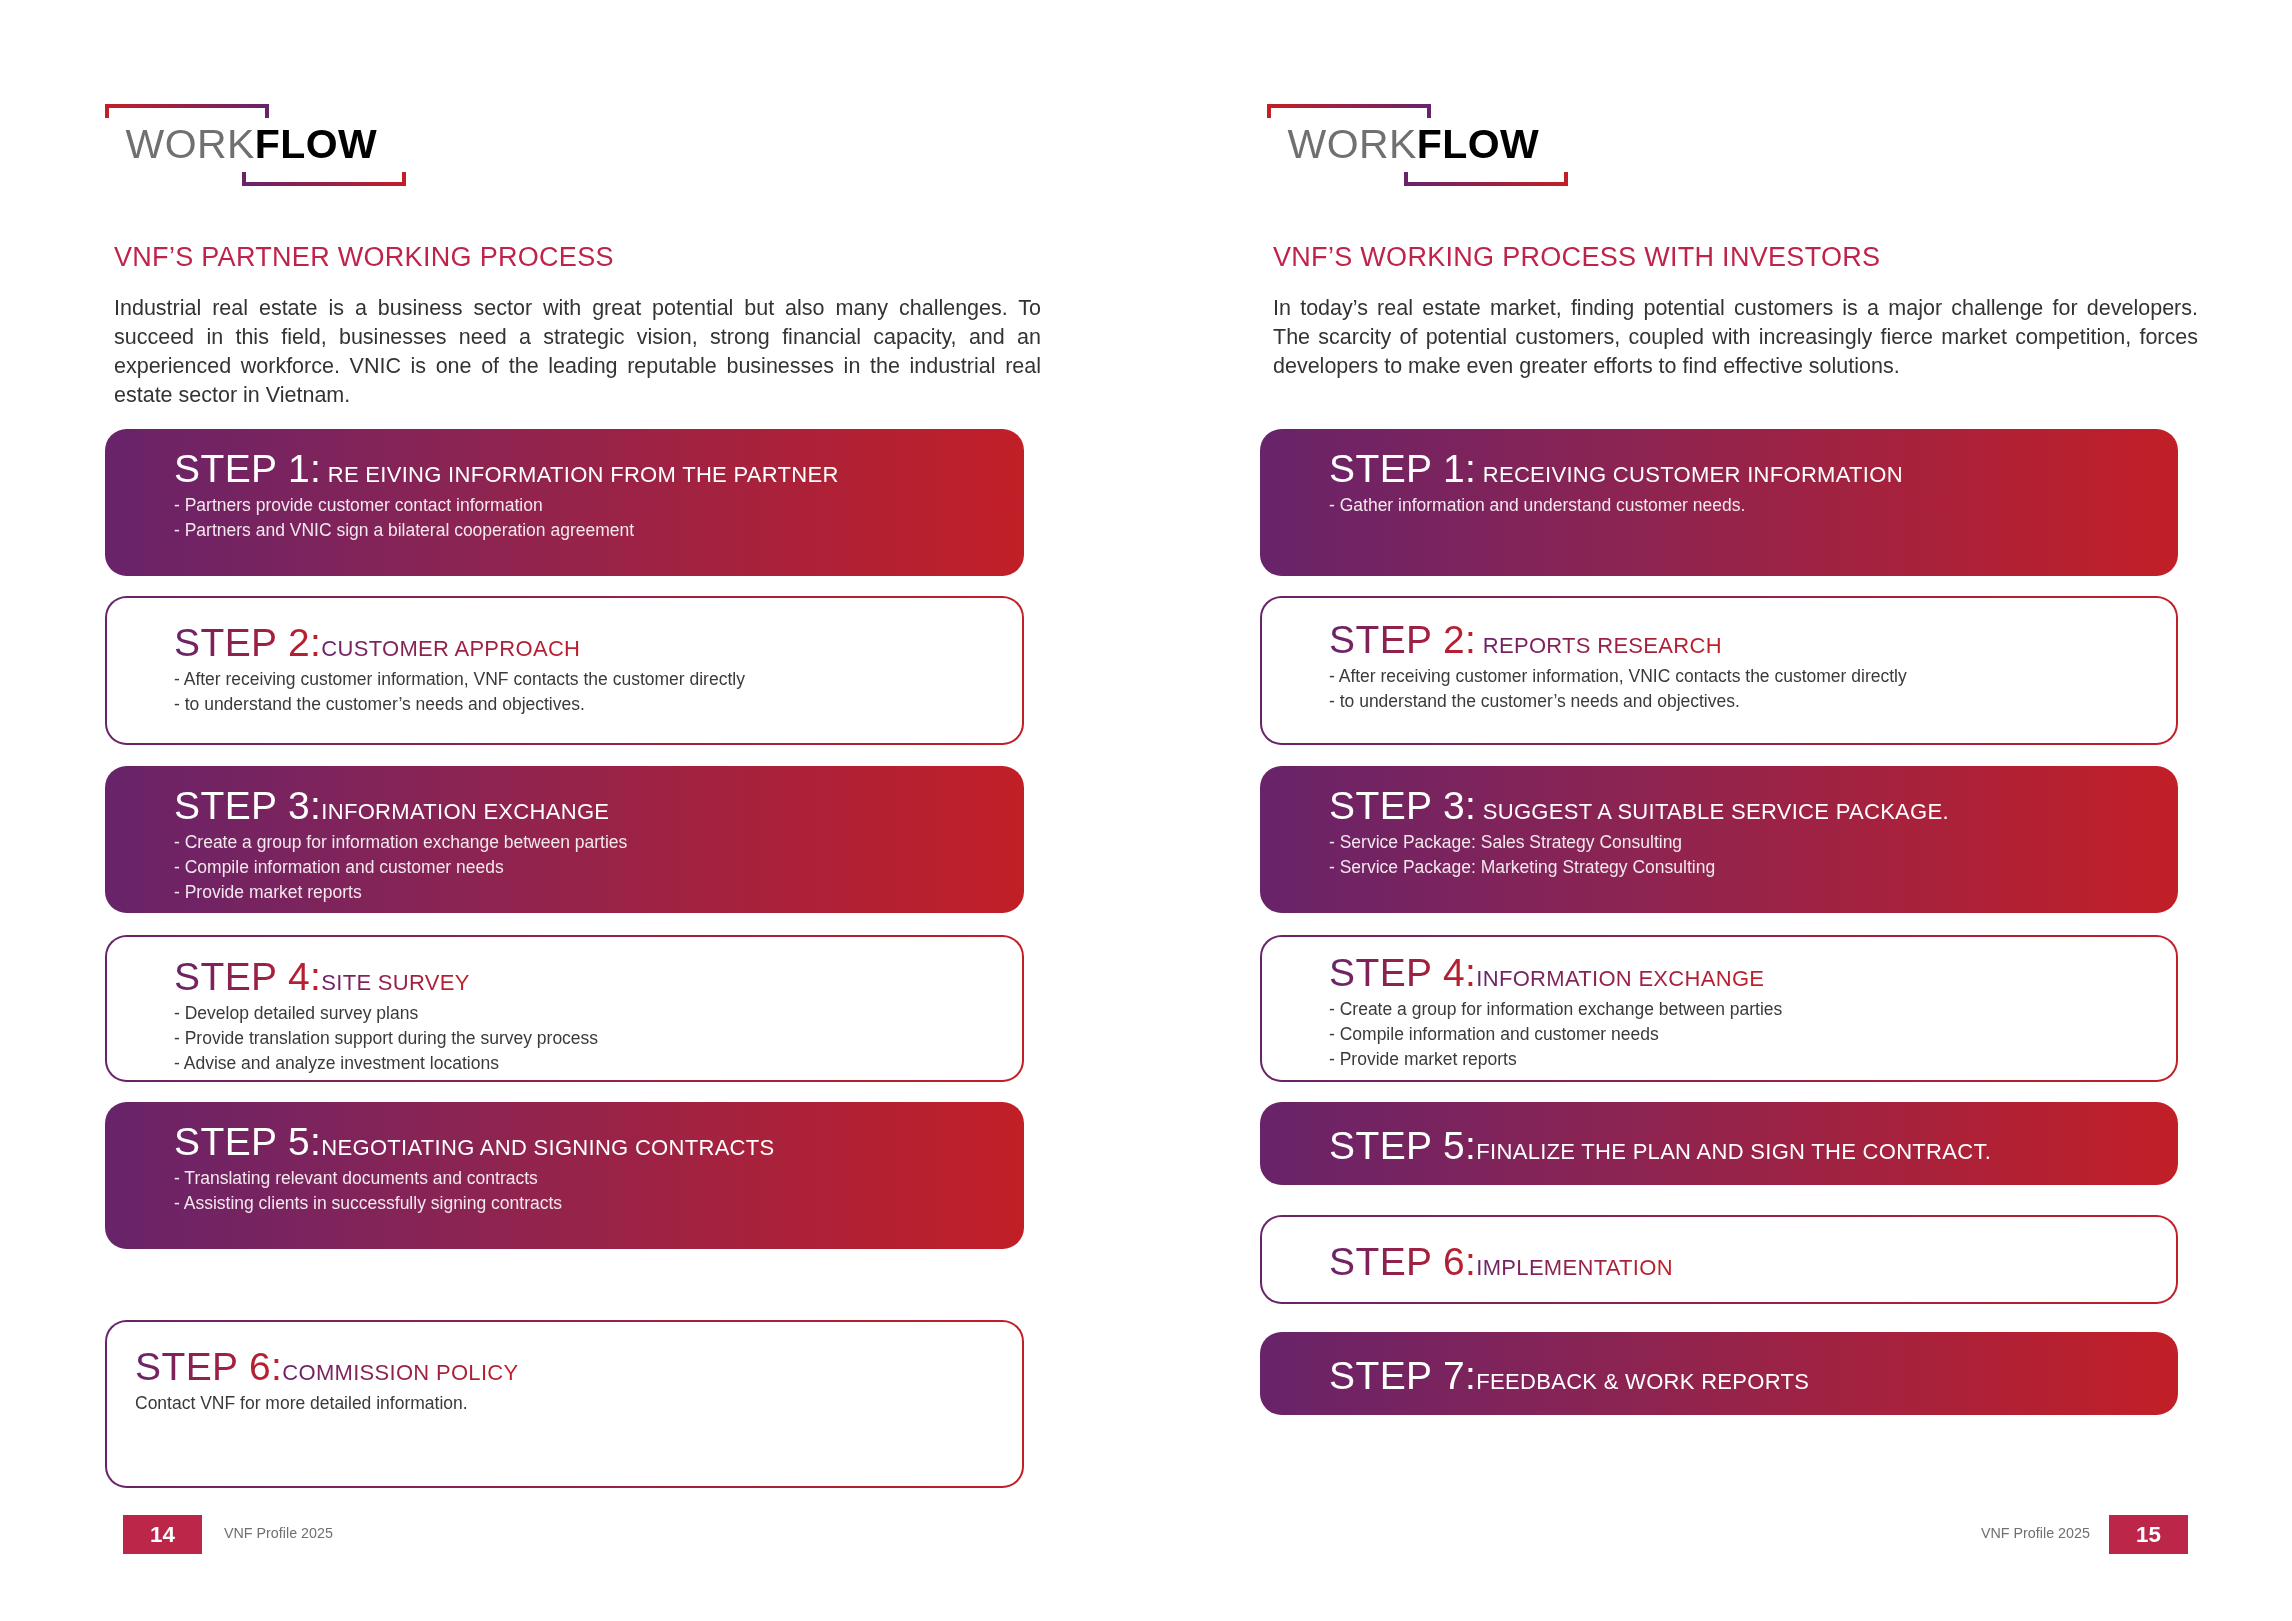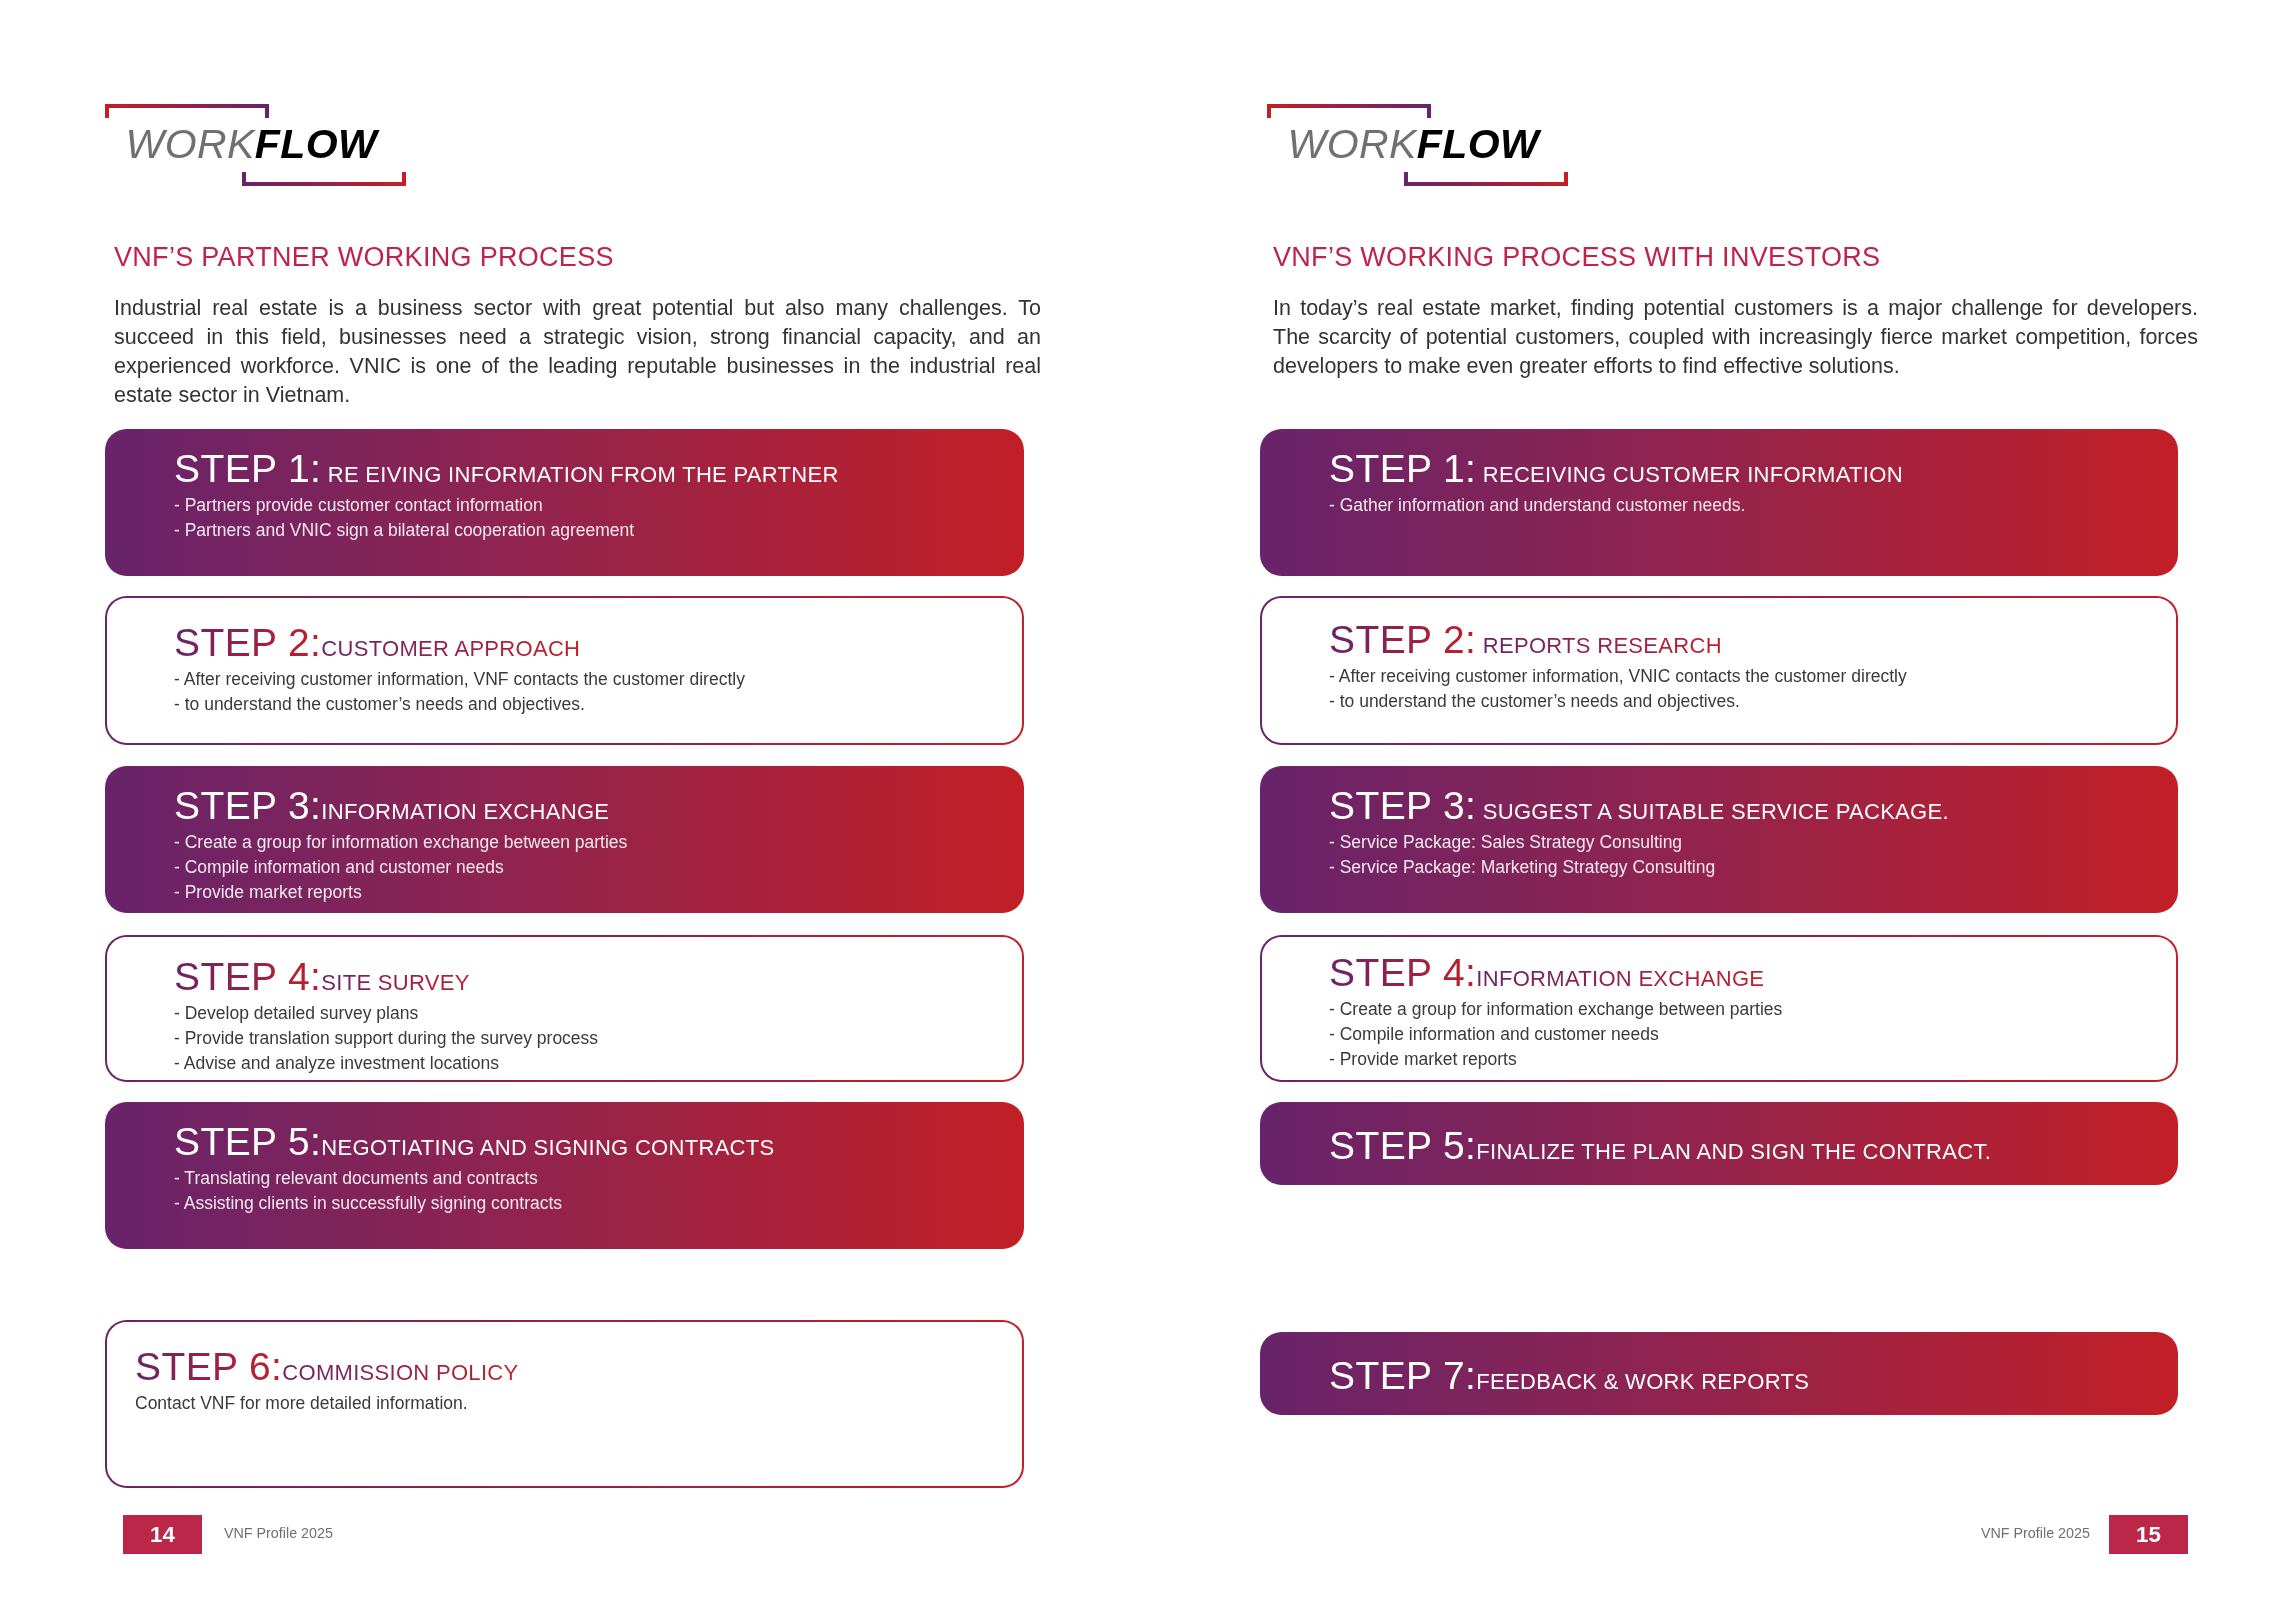--- a/index.html
+++ b/index.html
@@ -5,21 +5,21 @@
   html, body { margin:0; padding:0; }
   body {
     width:2293px; height:1621px; background:#ffffff; position:relative; overflow:hidden;
     font-family: "Liberation Sans", "DejaVu Sans", sans-serif; color:#333;
   }
   .page { position:absolute; top:0; height:1621px; width:1146px; }
   .page.left { left:0; }
   .page.right { left:1162px; }
 
   
-  .logo { position:absolute; left:105px; top:104px; width:304px; height:85px;font-style:italic; }
+  .logo { position:absolute; left:105px; top:104px; width:304px; height:85px; }
   .bracket-top {
     position:absolute; left:0; top:0; width:164px; height:14.3px;
     border-top:4.5px solid; border-left:4.5px solid; border-right:4.5px solid;
     border-image: linear-gradient(90deg, #c21f27, #68236a) 1;
     box-sizing:border-box;
   }
   .bracket-bottom {
     position:absolute; left:137px; top:68px; width:164px; height:14.3px;
     border-bottom:4.5px solid; border-left:4.5px solid; border-right:4.5px solid;
     border-image: linear-gradient(90deg, #68236a, #c21f27) 1;
@@ -178,20 +178,23 @@
       <li>- Create a group for information exchange between parties</li>
       <li>- Compile information and customer needs</li>
       <li>- Provide market reports</li>
     </ul>
   </div>
 
   <div class="card filled" style="top:1102px;height:83px;padding-top:24px;">
     <div class="step-head"><span class="step-num">STEP 5:</span><span class="step-title">FINALIZE THE PLAN AND SIGN THE CONTRACT.</span></div>
   </div>
 
+  <div class="card outline" style="top:1215px;height:89px;padding-top:25px;">
+    <div class="step-head"><span class="step-num">STEP 6:</span><span class="step-title">IMPLEMENTATION</span></div>
+  </div>
 
   <div class="card filled" style="top:1332px;height:83px;padding-top:24px;">
     <div class="step-head"><span class="step-num">STEP 7:</span><span class="step-title">FEEDBACK &amp; WORK REPORTS</span></div>
   </div>
 
   <div class="footer-text" style="left:819px;">VNF Profile 2025</div>
   <div class="footer-badge" style="left:947px;">15</div>
 </div>
 
 

